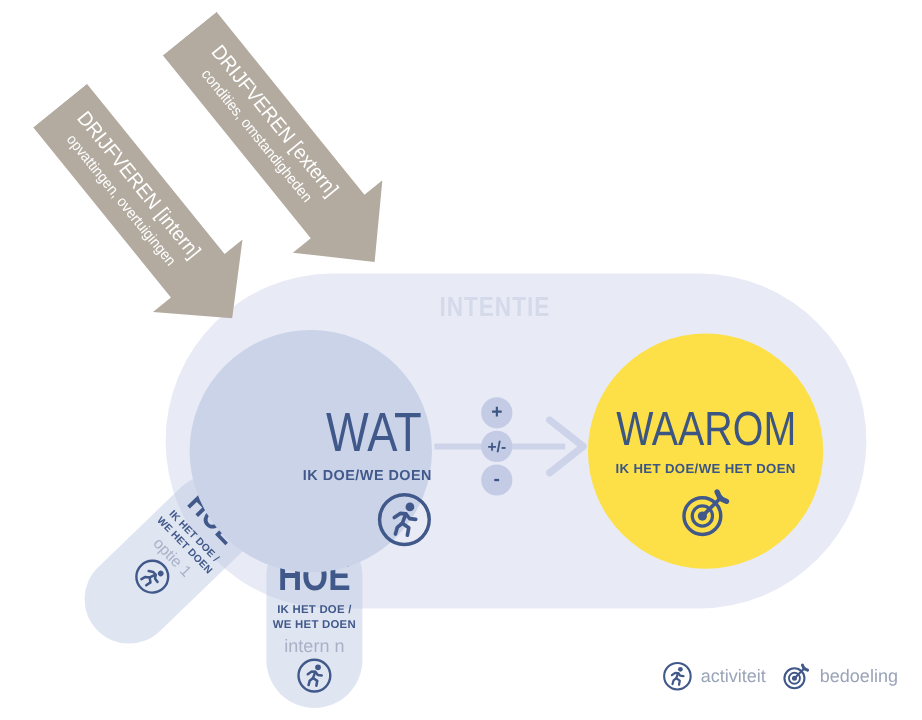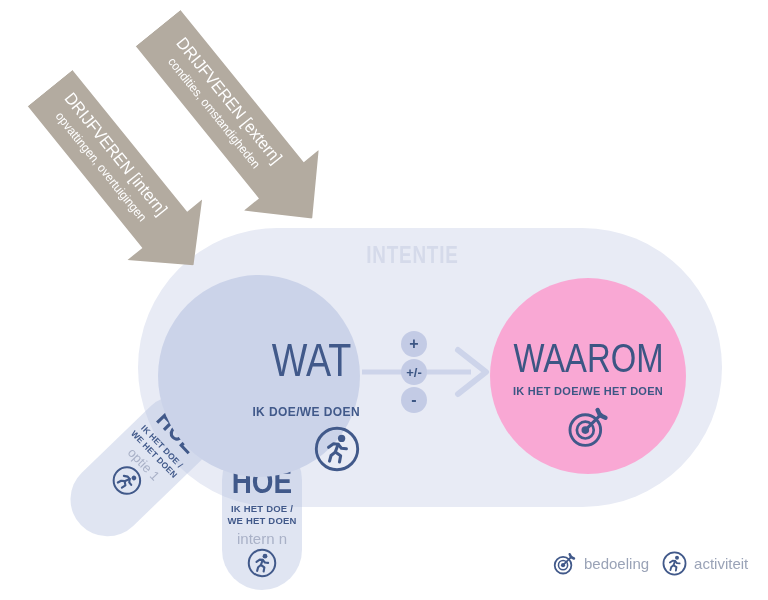--- a/index.html
+++ b/index.html
@@ -44,27 +44,27 @@
   .hoe-vert .hoe-opt{font-size:15px;color:#a9b1c7;margin-top:2px;}
   .hoe-icon{color:#41598a;margin-top:1px;}
 
   
   .wat-circle{
     left:158px;top:275px;width:202px;height:202px;border-radius:50%;
     background:#cbd3e9;display:flex;flex-direction:column;align-items:flex-end;
     color:#41598a;
   }
   .wat-title{margin-top:62px;font-size:46px;font-weight:500;line-height:1;}
-  .wat-sub{font-size:12px;font-weight:700;letter-spacing:.4px;margin-top:22px;}
+  .wat-sub{font-size:12px;font-weight:700;letter-spacing:.4px;margin-top:6px;}
   .big-icon{margin-top:7px;color:#41598a;}
 
   
   .waarom-circle{
     left:490px;top:278px;width:196px;height:196px;border-radius:50%;
-    background:#f9a8d4;display:flex;flex-direction:column;align-items:center;
+    background:#fde047;display:flex;flex-direction:column;align-items:center;
     color:#3c5684;
   }
   .waarom-title{margin-top:60px;font-size:40px;font-weight:500;line-height:1;}
   .waarom-sub{font-size:11px;font-weight:700;letter-spacing:.3px;margin-top:7px;}
 
   
   .connector-svg{left:355px;top:335px;}
   .pm-badge{
     width:26px;height:26px;border-radius:50%;background:#c3cbe5;
     color:#3c5684;font-weight:700;display:flex;align-items:center;justify-content:center;
@@ -180,39 +180,39 @@
   <div class="abs driver driver-extern">
     <div class="driver-title"><span class="condensed95">DRIJFVEREN [extern]</span></div>
     <div class="driver-sub"><span class="condensed95">condities, omstandigheden</span></div>
   </div>
   <div class="abs driver driver-intern">
     <div class="driver-title"><span class="condensed95">DRIJFVEREN [intern]</span></div>
     <div class="driver-sub"><span class="condensed95">opvattingen, overtuigingen</span></div>
   </div>
 
   <div class="abs legend">
+    <div class="legend-item">
+      <span class="legend-icon">
+        <svg width="25" height="25" viewBox="0 0 24 24">
+          <circle cx="12" cy="12" r="10.6" fill="none" stroke="currentColor" stroke-width="1.7"></circle>
+          <circle cx="14.4" cy="6.5" r="1.9" fill="currentColor"></circle>
+          <path d="M7.6 11.1 L10.2 9.3 L12.6 9.5 L14.3 11.6 L16.9 11.9" fill="none" stroke="currentColor" stroke-width="1.8" stroke-linecap="round" stroke-linejoin="round"></path>
+          <path d="M12.6 9.5 L11.1 13.6 L13.9 15.5 L13.3 18.8" fill="none" stroke="currentColor" stroke-width="1.8" stroke-linecap="round" stroke-linejoin="round"></path>
+          <path d="M11.1 13.6 L8.9 15.4 L8.1 18.3" fill="none" stroke="currentColor" stroke-width="1.8" stroke-linecap="round" stroke-linejoin="round"></path>
+        </svg>
+      </span>
+      <span>activiteit</span>
+    </div>
     <div class="legend-item">
       <span class="legend-icon">
         <svg width="25" height="25" viewBox="0 0 24 24">
           <circle cx="10.6" cy="13.6" r="8" fill="none" stroke="currentColor" stroke-width="1.7"></circle>
           <circle cx="10.6" cy="13.6" r="4.4" fill="none" stroke="currentColor" stroke-width="1.5"></circle>
           <circle cx="10.6" cy="13.6" r="2" fill="currentColor"></circle>
           <path d="M10.6 13.6 L18.8 5.4" stroke="currentColor" stroke-width="1.7" stroke-linecap="round"></path>
           <path d="M18.3 5.9 L17 3.1 M18.3 5.9 L21.1 7.2" stroke="currentColor" stroke-width="2.4" stroke-linecap="round"></path>
         </svg>
       </span>
       <span>bedoeling</span>
     </div>
-    <div class="legend-item">
-      <span class="legend-icon">
-        <svg width="25" height="25" viewBox="0 0 24 24">
-          <circle cx="12" cy="12" r="10.6" fill="none" stroke="currentColor" stroke-width="1.7"></circle>
-          <circle cx="14.4" cy="6.5" r="1.9" fill="currentColor"></circle>
-          <path d="M7.6 11.1 L10.2 9.3 L12.6 9.5 L14.3 11.6 L16.9 11.9" fill="none" stroke="currentColor" stroke-width="1.8" stroke-linecap="round" stroke-linejoin="round"></path>
-          <path d="M12.6 9.5 L11.1 13.6 L13.9 15.5 L13.3 18.8" fill="none" stroke="currentColor" stroke-width="1.8" stroke-linecap="round" stroke-linejoin="round"></path>
-          <path d="M11.1 13.6 L8.9 15.4 L8.1 18.3" fill="none" stroke="currentColor" stroke-width="1.8" stroke-linecap="round" stroke-linejoin="round"></path>
-        </svg>
-      </span>
-      <span>activiteit</span>
-    </div>
   </div>
 
 </div>
 
 </body></html>

